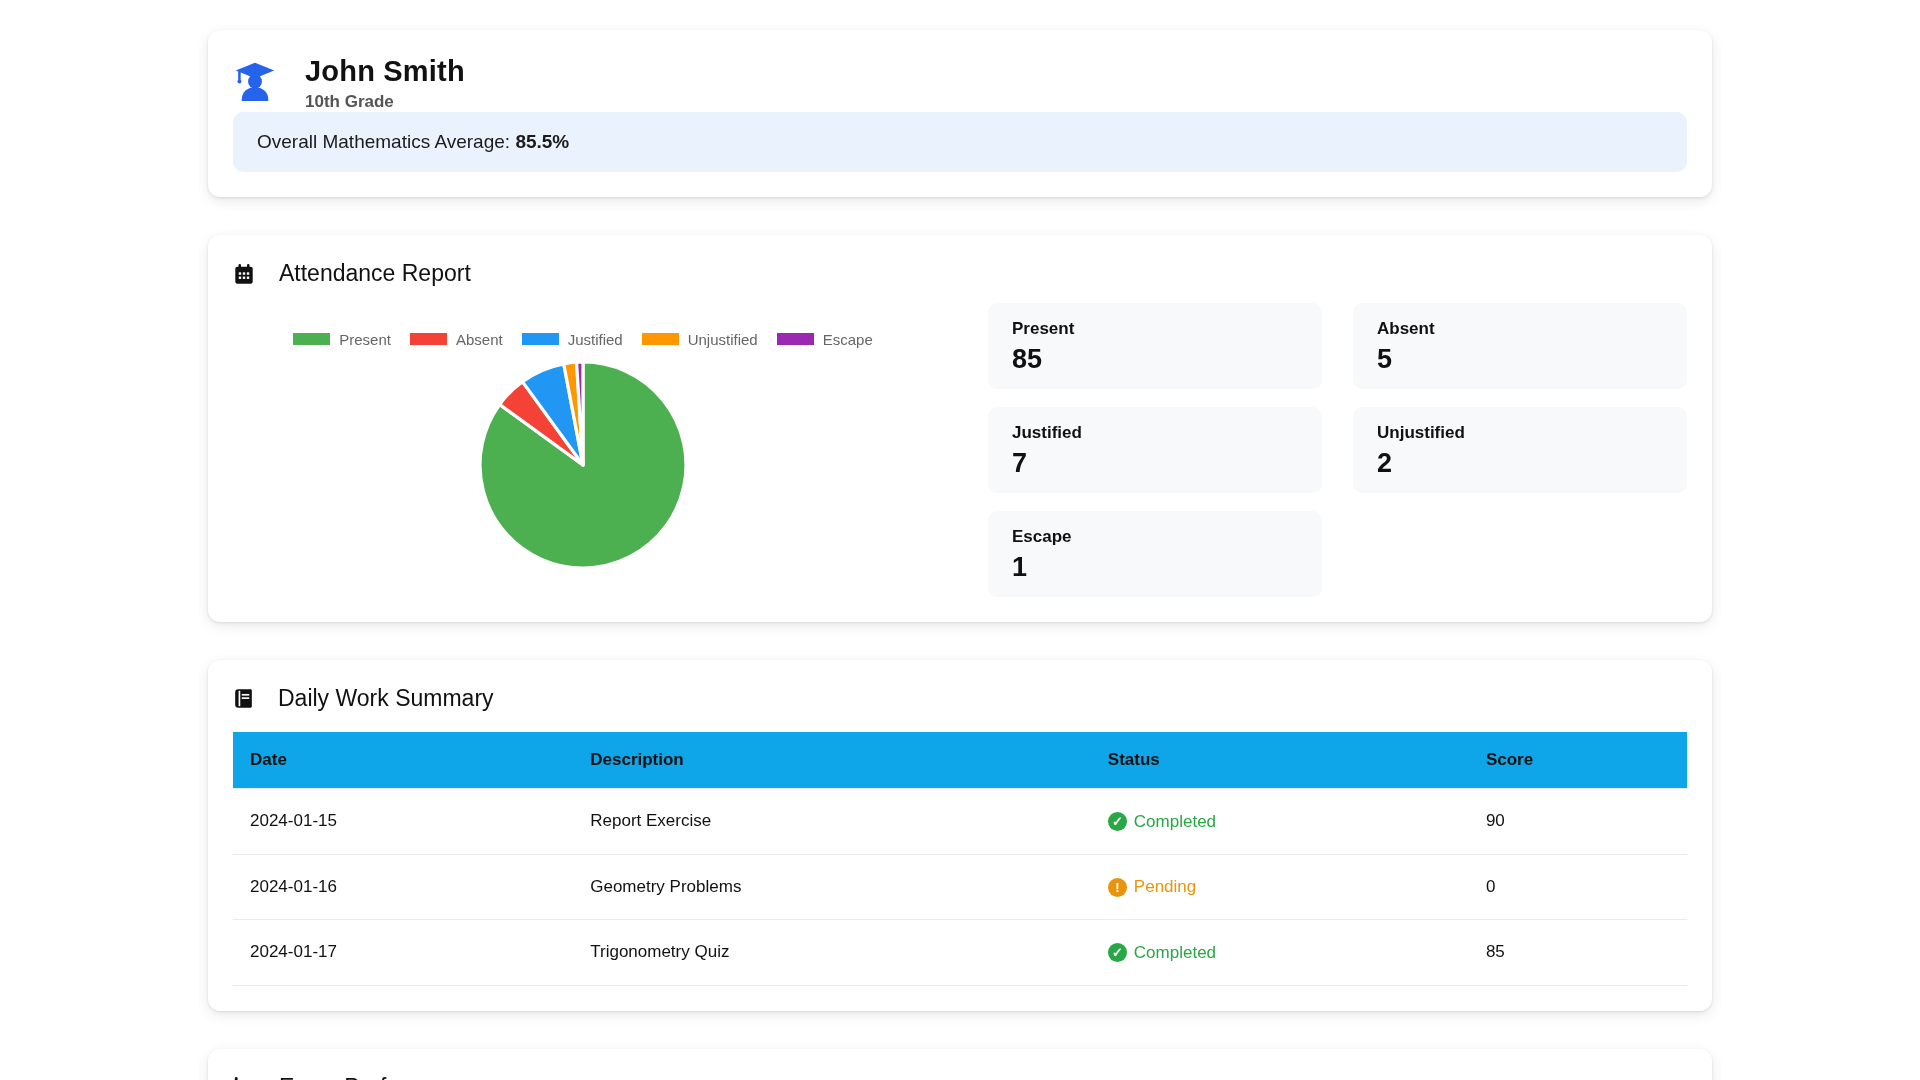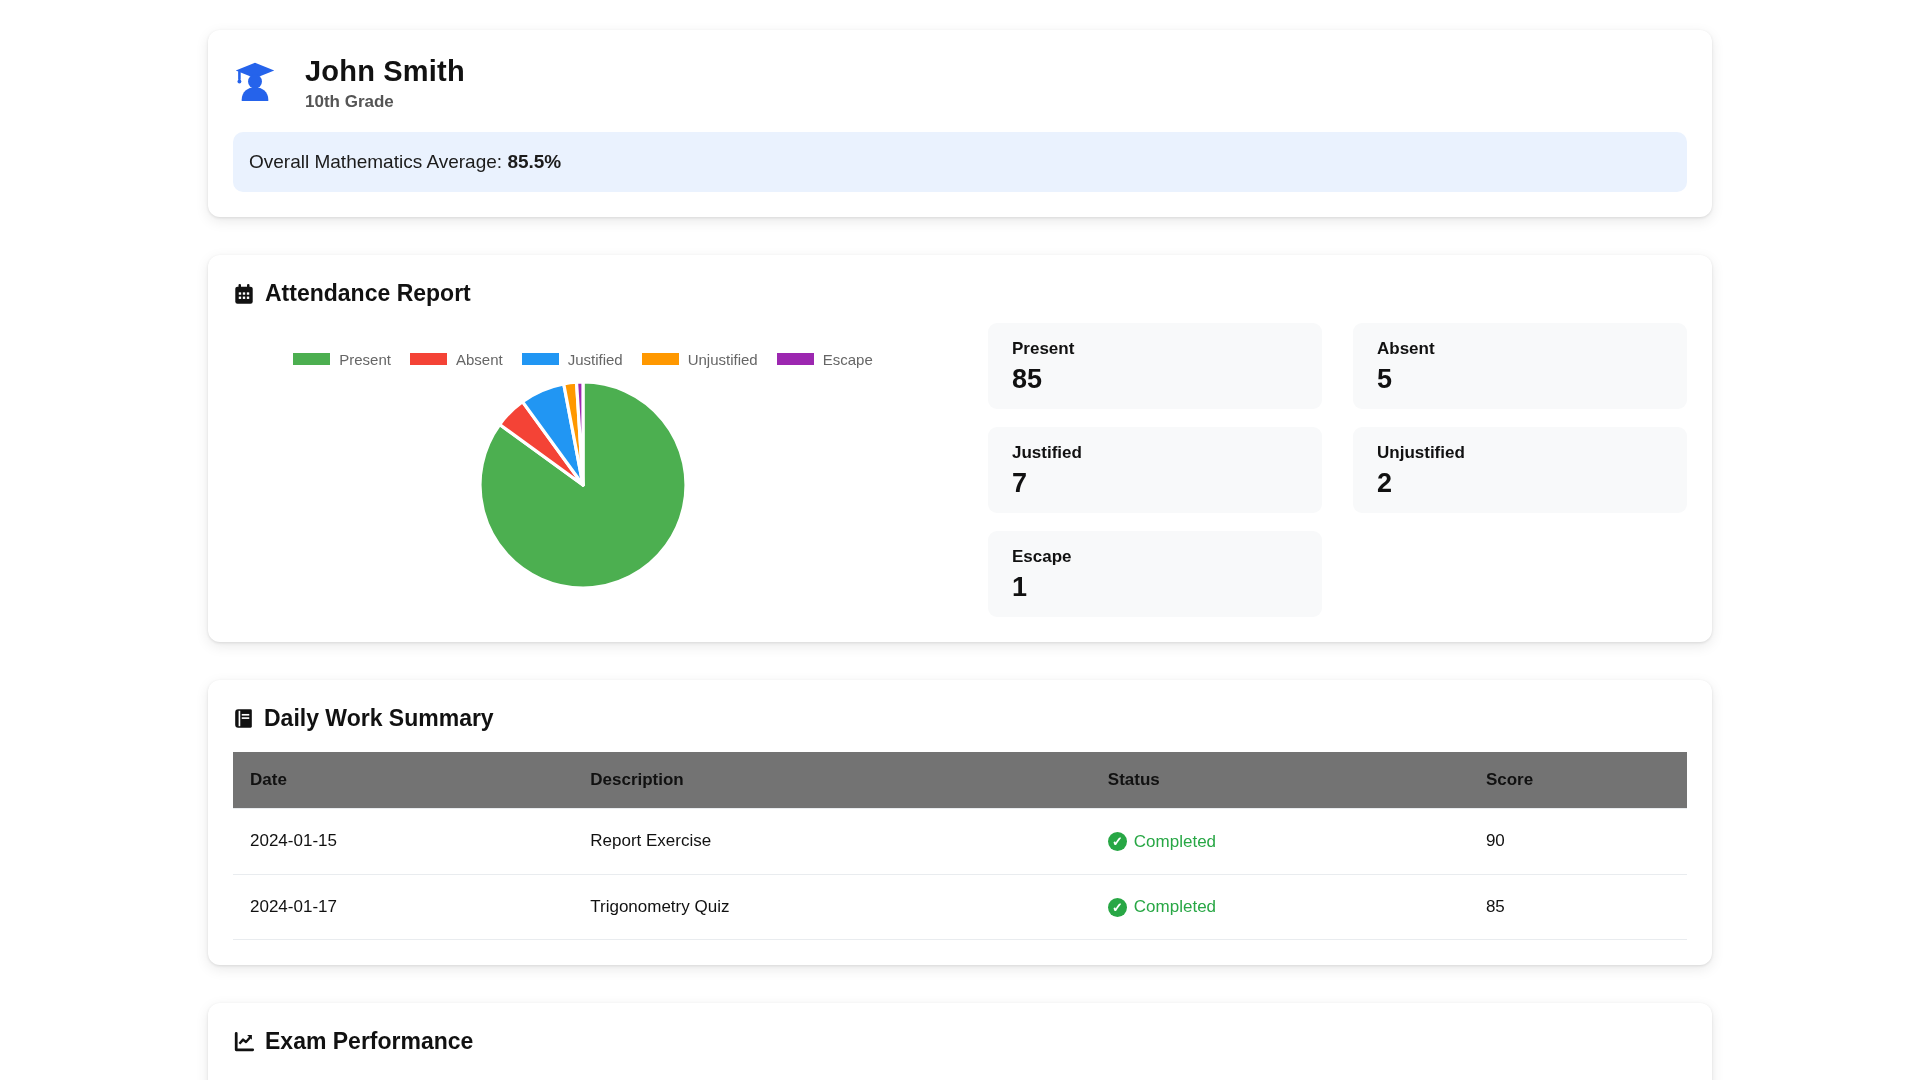--- a/index.html
+++ b/index.html
@@ -8,27 +8,27 @@
   .page { width: 1504px; margin: 0 auto; padding-top: 30px; }
 
   .card { background: #fff; border-radius: 12px; padding: 25px;
     box-shadow: 0 1px 3px rgba(0,0,0,.10), 0 4px 14px rgba(0,0,0,.09);
     margin-bottom: 38px; }
 
   
   .student-row { display: flex; align-items: center; gap: 28px; }
   .student-row h1 { font-size: 29px; font-weight: bold; letter-spacing: .2px; }
   .grade { font-size: 17px; color: #555; margin-top: 4px; font-weight: bold; }
-  .info-bar { margin-top: 20px; background: #eaf2fe; border-radius: 10px;
-    padding: 19px 16px; font-size: 19px; color: #1b1b1b; }
+  .info-bar { background: #eaf2fe; border-radius: 10px;
+    padding: 19px 24px; font-size: 19px; color: #1b1b1b; }
   .info-bar strong { font-weight: bold; }
 
   
-  .section-title { display: flex; align-items: center; gap: 10px;
-    font-size: 23px; font-weight: bold; }
+  .section-title { display: flex; align-items: center; gap: 24px;
+    font-size: 23px; font-weight: normal; }
   .section-title .icon { display: inline-flex; }
 
   
   .att-content { display: flex; margin-top: 16px; align-items: center; }
   .chart-area { width: 700px; }
   .legend { display: flex; justify-content: center; align-items: center;
     gap: 19px; margin-top: 4px; }
   .legend-item { display: inline-flex; align-items: center; gap: 9px; cursor: pointer; }
   .swatch { width: 37px; height: 12px; display: inline-block; }
   .legend-label { font-size: 15px; color: #666; }
@@ -36,21 +36,21 @@
 
   .stats-grid { margin-left: auto; width: 699px; display: grid;
     grid-template-columns: 1fr 1fr; column-gap: 31px; row-gap: 18px;
     align-content: start; }
   .stat-box { background: #f8f9fa; border-radius: 9px; padding: 16px 24px; height: 86px; }
   .stat-label { font-size: 17px; font-weight: bold; }
   .stat-value { font-size: 27px; font-weight: bold; margin-top: 5px; }
 
   
   table { width: 100%; border-collapse: collapse; margin-top: 20px; }
-  thead th { background: #737373; text-align: left; font-size: 17px; font-weight: bold;
+  thead th { background: #0ea5e9; text-align: left; font-size: 17px; font-weight: bold;
     padding: 18px 17px; border-bottom: 1px solid #e9ecef; }
   tbody td { font-size: 17px; padding: 22px 17px; }
   tbody tr { border-bottom: 1px solid #e9ecef; }
   .status-badge { display: inline-flex; align-items: center; gap: 7px; font-size: 17px; }
   .status-dot { width: 19px; height: 19px; border-radius: 50%; color: #fff;
     display: inline-flex; align-items: center; justify-content: center;
     font-size: 13px; font-weight: bold; line-height: 1; }
 
   .card-exam { border-radius: 12px 12px 0 0; min-height: 120px; margin-bottom: 0; }
 </style>
@@ -186,20 +186,29 @@
           <tr>
             <td>2024-01-15</td>
             <td>Report Exercise</td>
             <td><span class="status-badge" style="color: rgb(40, 167, 69);">
                 <span class="status-dot" style="background: rgb(40, 167, 69);">✓</span>
                 <span>Completed</span>
               </span></td>
             <td>90</td>
           </tr>
           <tr>
+            <td>2024-01-16</td>
+            <td>Geometry Problems</td>
+            <td><span class="status-badge" style="color: rgb(232, 148, 12);">
+                <span class="status-dot" style="background: rgb(232, 148, 12);">!</span>
+                <span>Pending</span>
+              </span></td>
+            <td>0</td>
+          </tr>
+          <tr>
             <td>2024-01-17</td>
             <td>Trigonometry Quiz</td>
             <td><span class="status-badge" style="color: rgb(40, 167, 69);">
                 <span class="status-dot" style="background: rgb(40, 167, 69);">✓</span>
                 <span>Completed</span>
               </span></td>
             <td>85</td>
           </tr>
         </tbody>
     </table>

